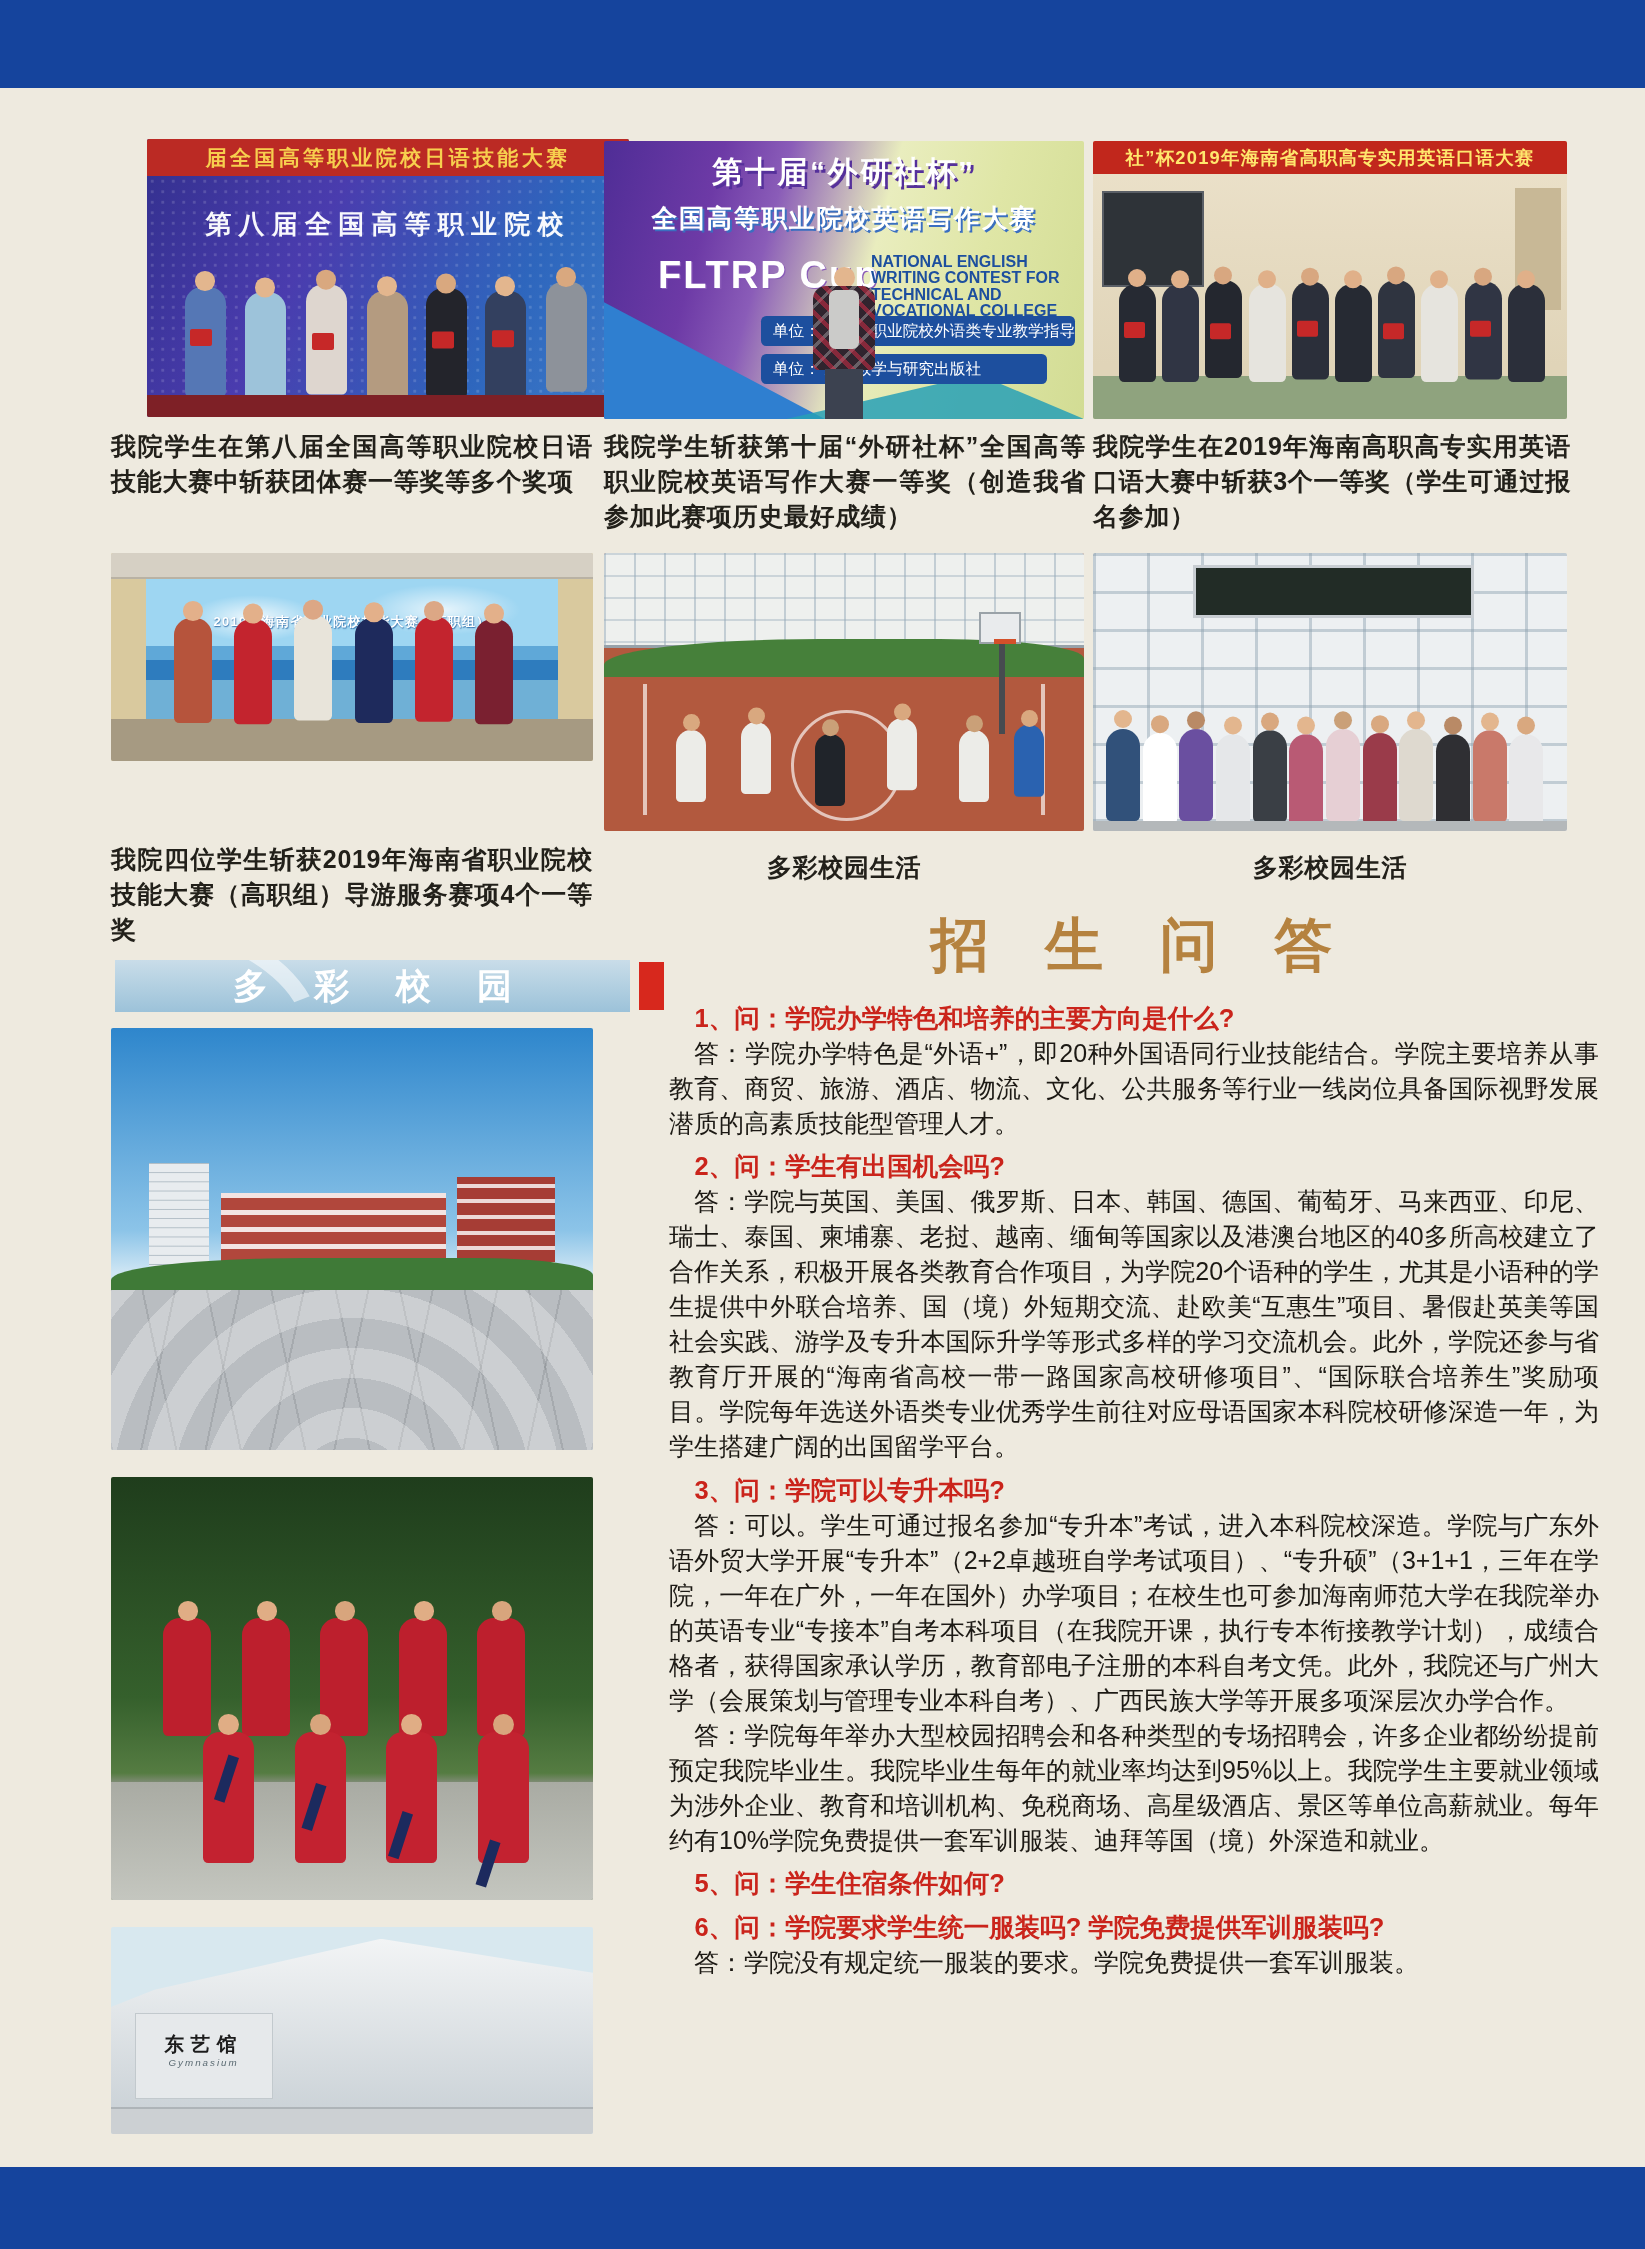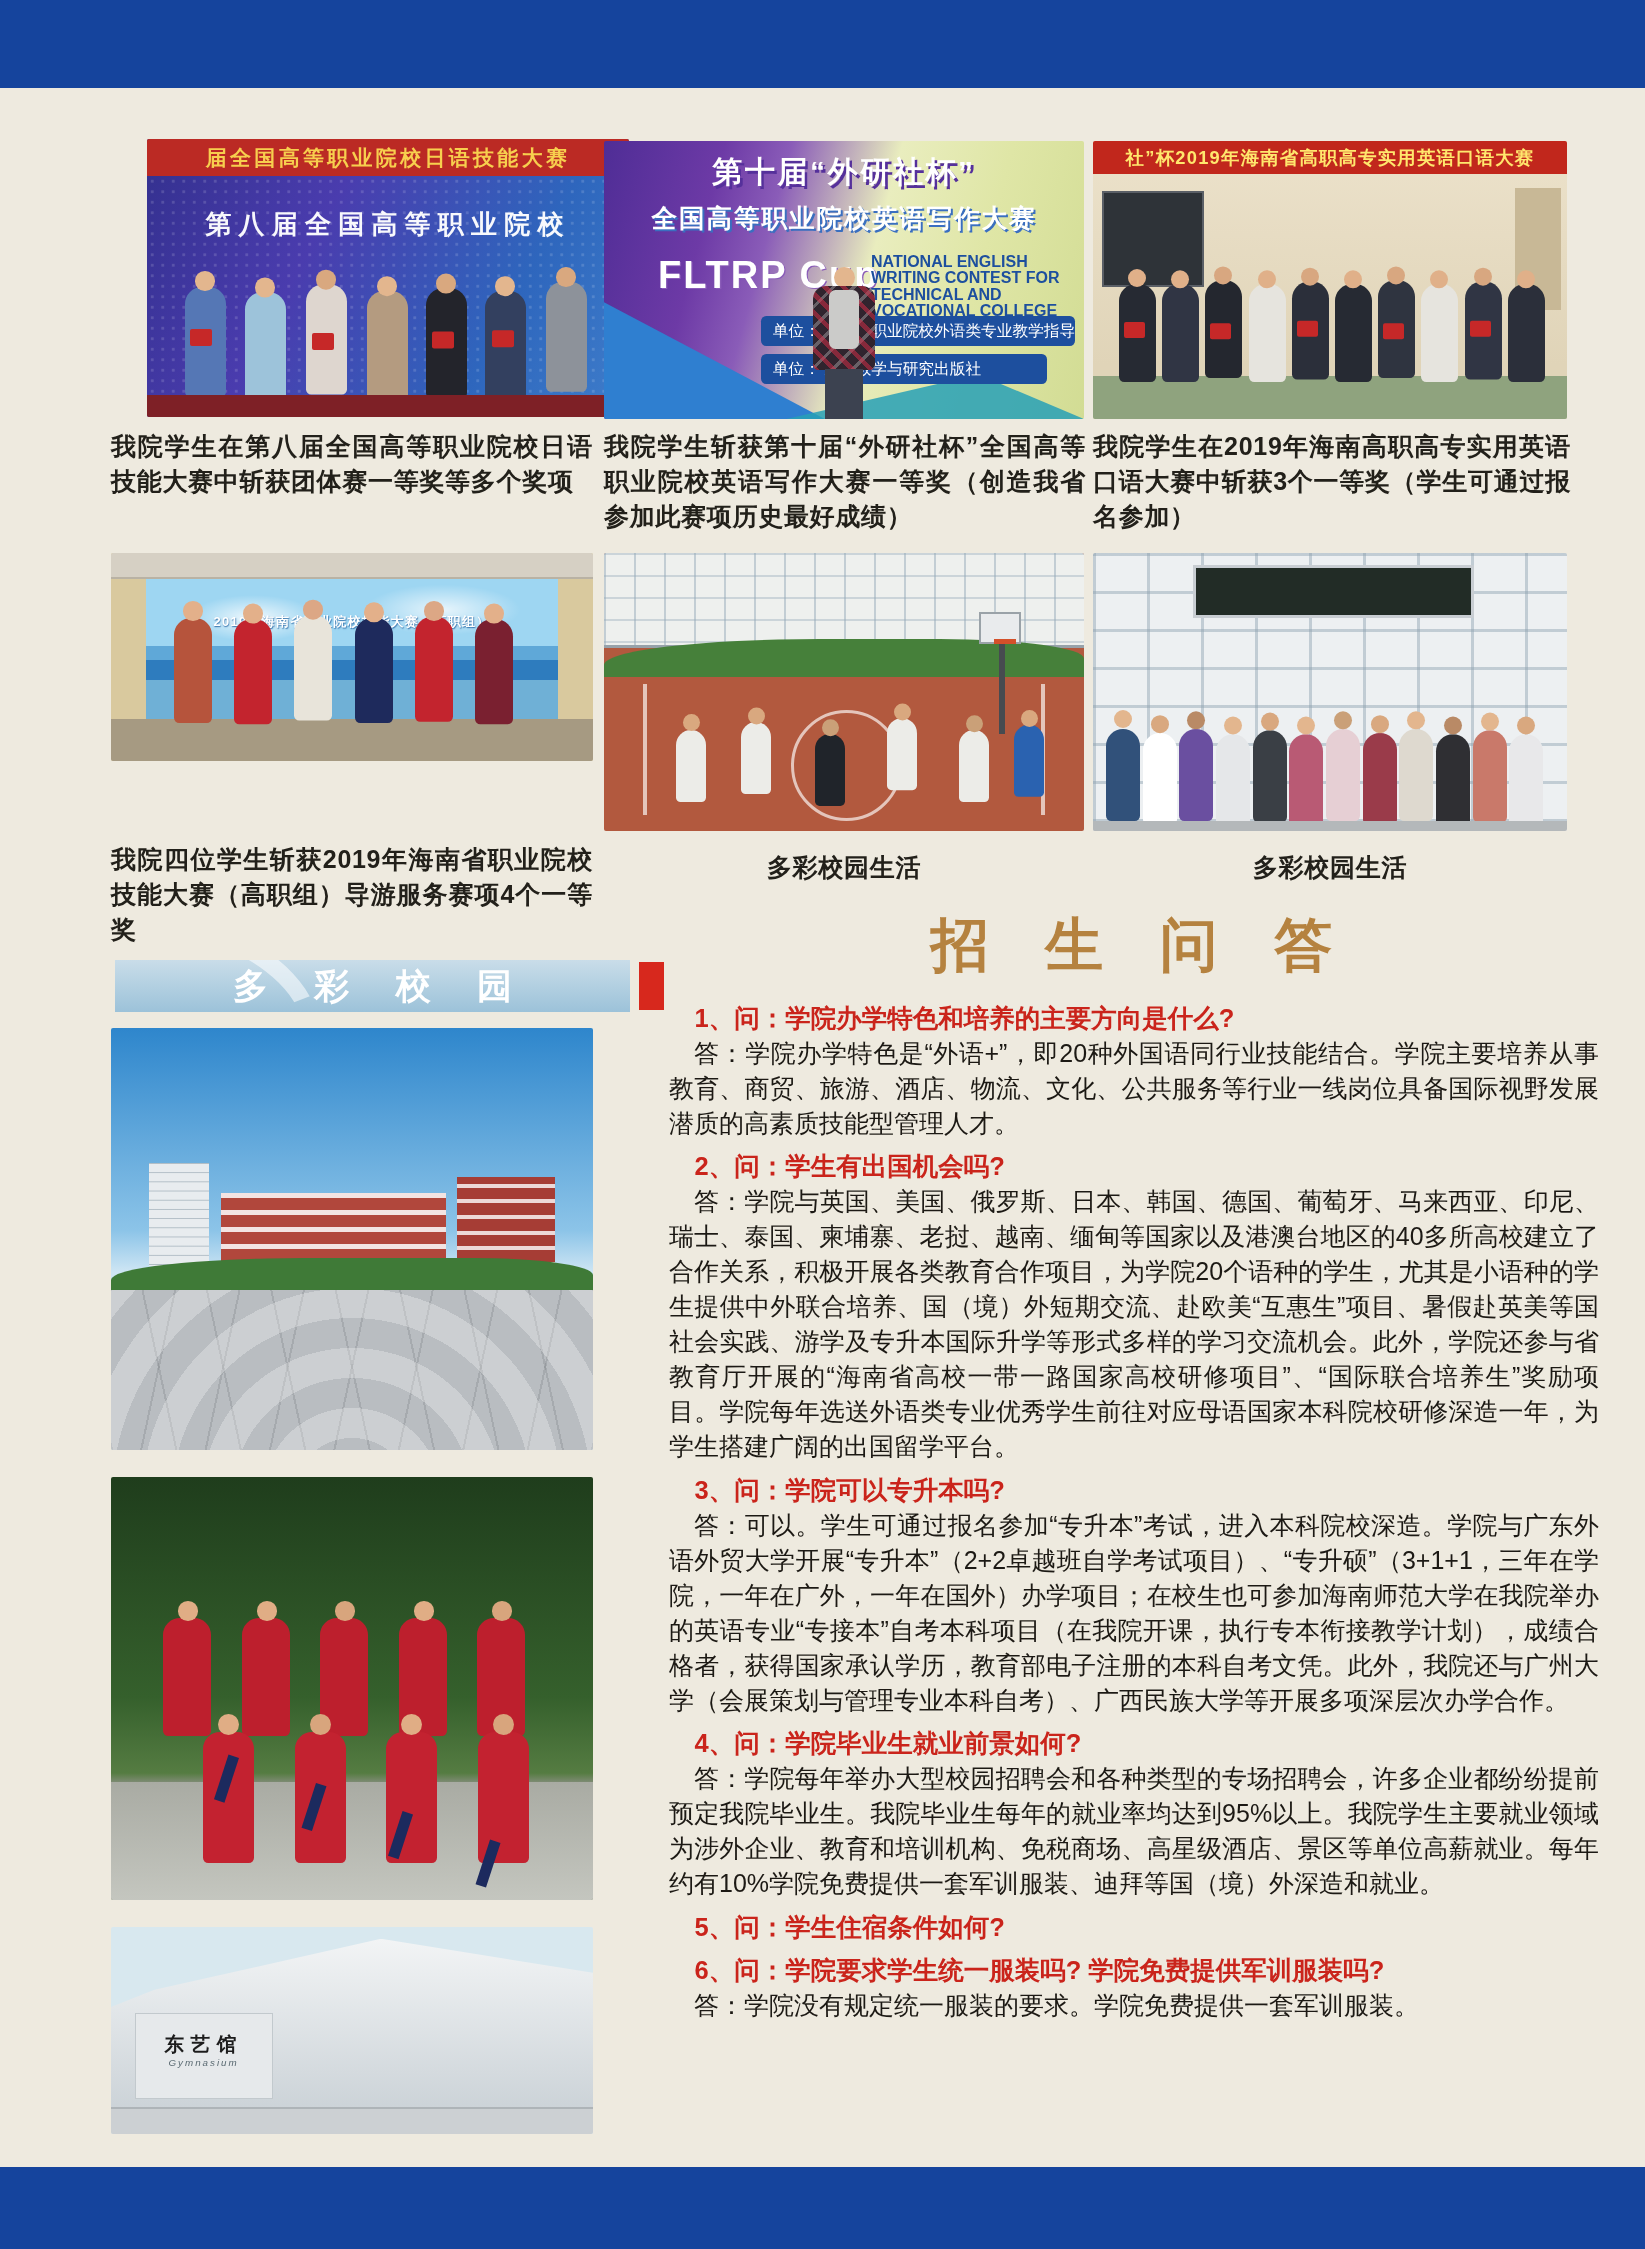--- a/index.html
+++ b/index.html
@@ -275,21 +275,20 @@
 
   <div class="qa-title">招 生 问 答</div>
 
   <div class="qa-list">
     <p class="qa-q">1、问：学院办学特色和培养的主要方向是什么?</p>
     <p class="qa-a">答：学院办学特色是“外语+”，即20种外国语同行业技能结合。学院主要培养从事教育、商贸、旅游、酒店、物流、文化、公共服务等行业一线岗位具备国际视野发展潜质的高素质技能型管理人才。</p>
     <p class="qa-q">2、问：学生有出国机会吗?</p>
     <p class="qa-a">答：学院与英国、美国、俄罗斯、日本、韩国、德国、葡萄牙、马来西亚、印尼、瑞士、泰国、柬埔寨、老挝、越南、缅甸等国家以及港澳台地区的40多所高校建立了合作关系，积极开展各类教育合作项目，为学院20个语种的学生，尤其是小语种的学生提供中外联合培养、国（境）外短期交流、赴欧美“互惠生”项目、暑假赴英美等国社会实践、游学及专升本国际升学等形式多样的学习交流机会。此外，学院还参与省教育厅开展的“海南省高校一带一路国家高校研修项目”、“国际联合培养生”奖励项目。学院每年选送外语类专业优秀学生前往对应母语国家本科院校研修深造一年，为学生搭建广阔的出国留学平台。</p>
     <p class="qa-q">3、问：学院可以专升本吗?</p>
     <p class="qa-a">答：可以。学生可通过报名参加“专升本”考试，进入本科院校深造。学院与广东外语外贸大学开展“专升本”（2+2卓越班自学考试项目）、“专升硕”（3+1+1，三年在学院，一年在广外，一年在国外）办学项目；在校生也可参加海南师范大学在我院举办的英语专业“专接本”自考本科项目（在我院开课，执行专本衔接教学计划），成绩合格者，获得国家承认学历，教育部电子注册的本科自考文凭。此外，我院还与广州大学（会展策划与管理专业本科自考）、广西民族大学等开展多项深层次办学合作。</p>
-    <p class="qa-q">4、问：学院毕业生就业前景如何?</p>
     <p class="qa-a">答：学院每年举办大型校园招聘会和各种类型的专场招聘会，许多企业都纷纷提前预定我院毕业生。我院毕业生每年的就业率均达到95%以上。我院学生主要就业领域为涉外企业、教育和培训机构、免税商场、高星级酒店、景区等单位高薪就业。每年约有10%学院免费提供一套军训服装、迪拜等国（境）外深造和就业。</p>
     <p class="qa-q">5、问：学生住宿条件如何?</p>
     <p class="qa-q">6、问：学院要求学生统一服装吗? 学院免费提供军训服装吗?</p>
     <p class="qa-a">答：学院没有规定统一服装的要求。学院免费提供一套军训服装。</p>
   </div>
 
 </div>
 
 
 </body></html>

